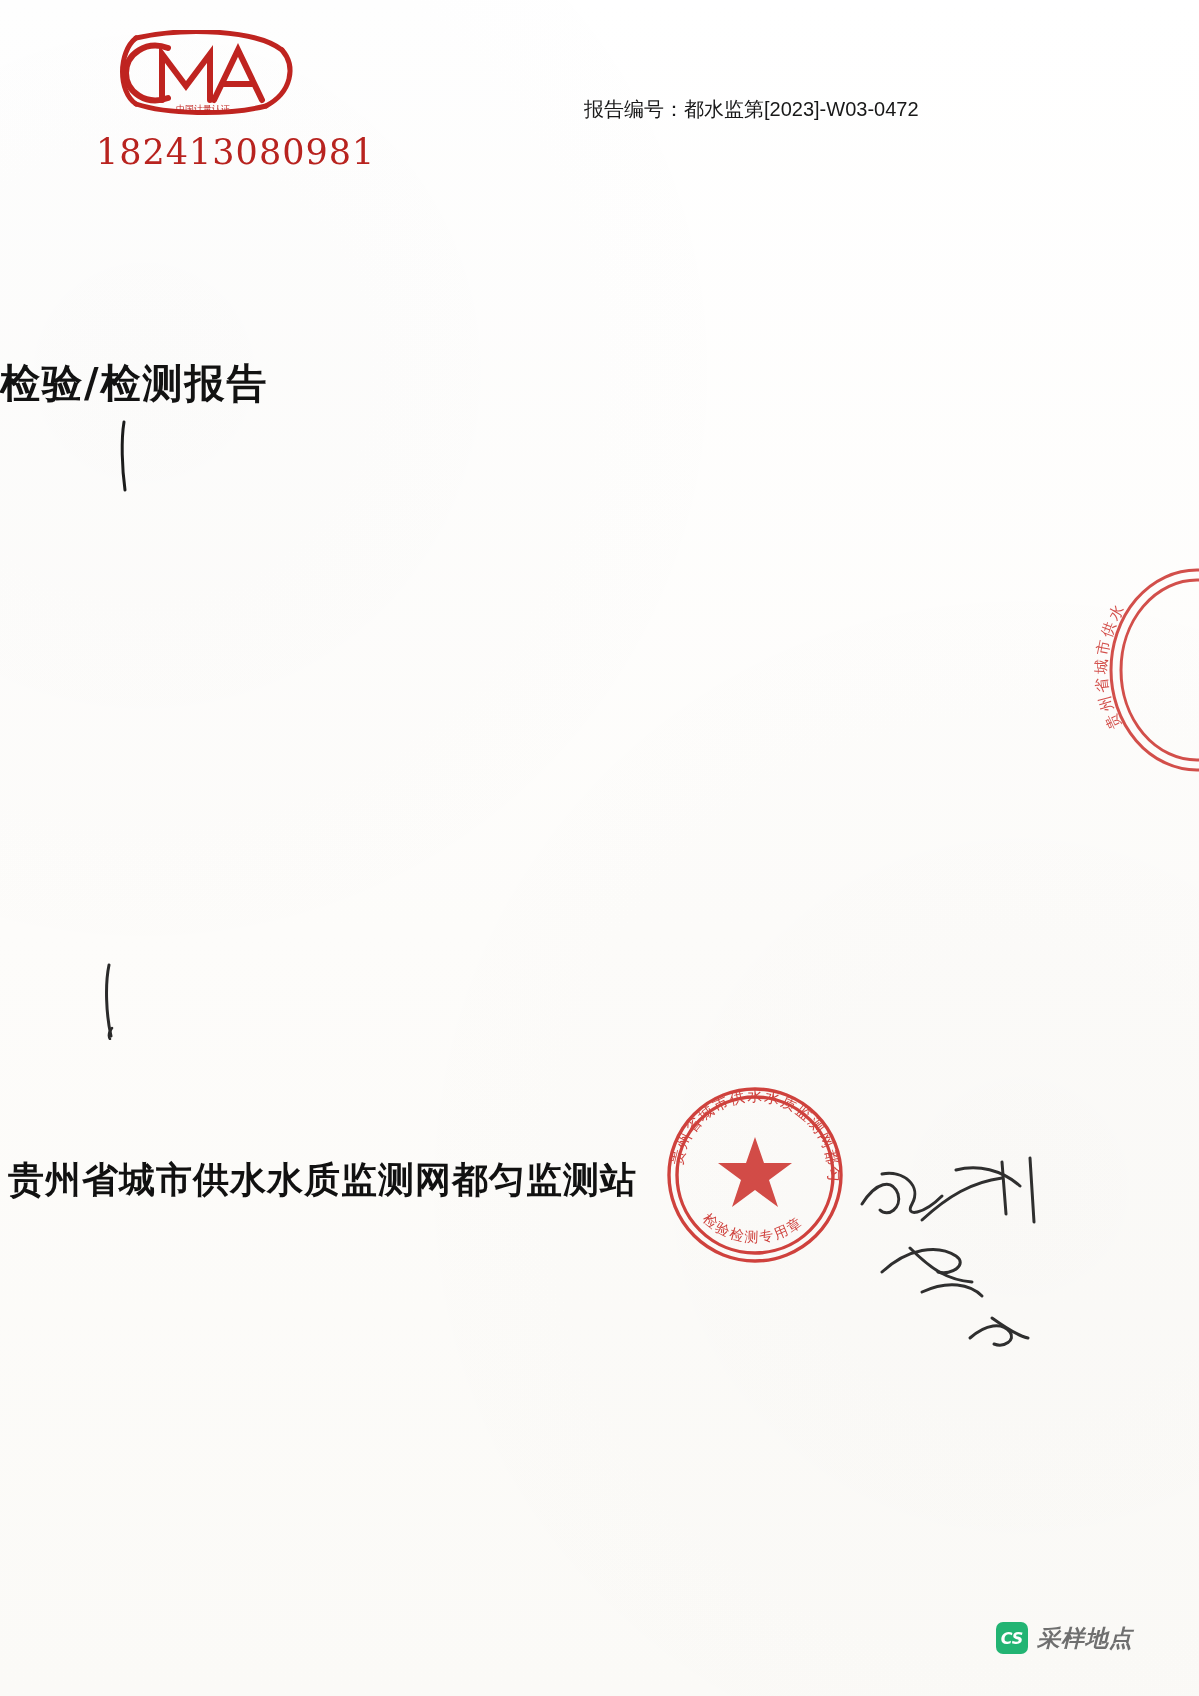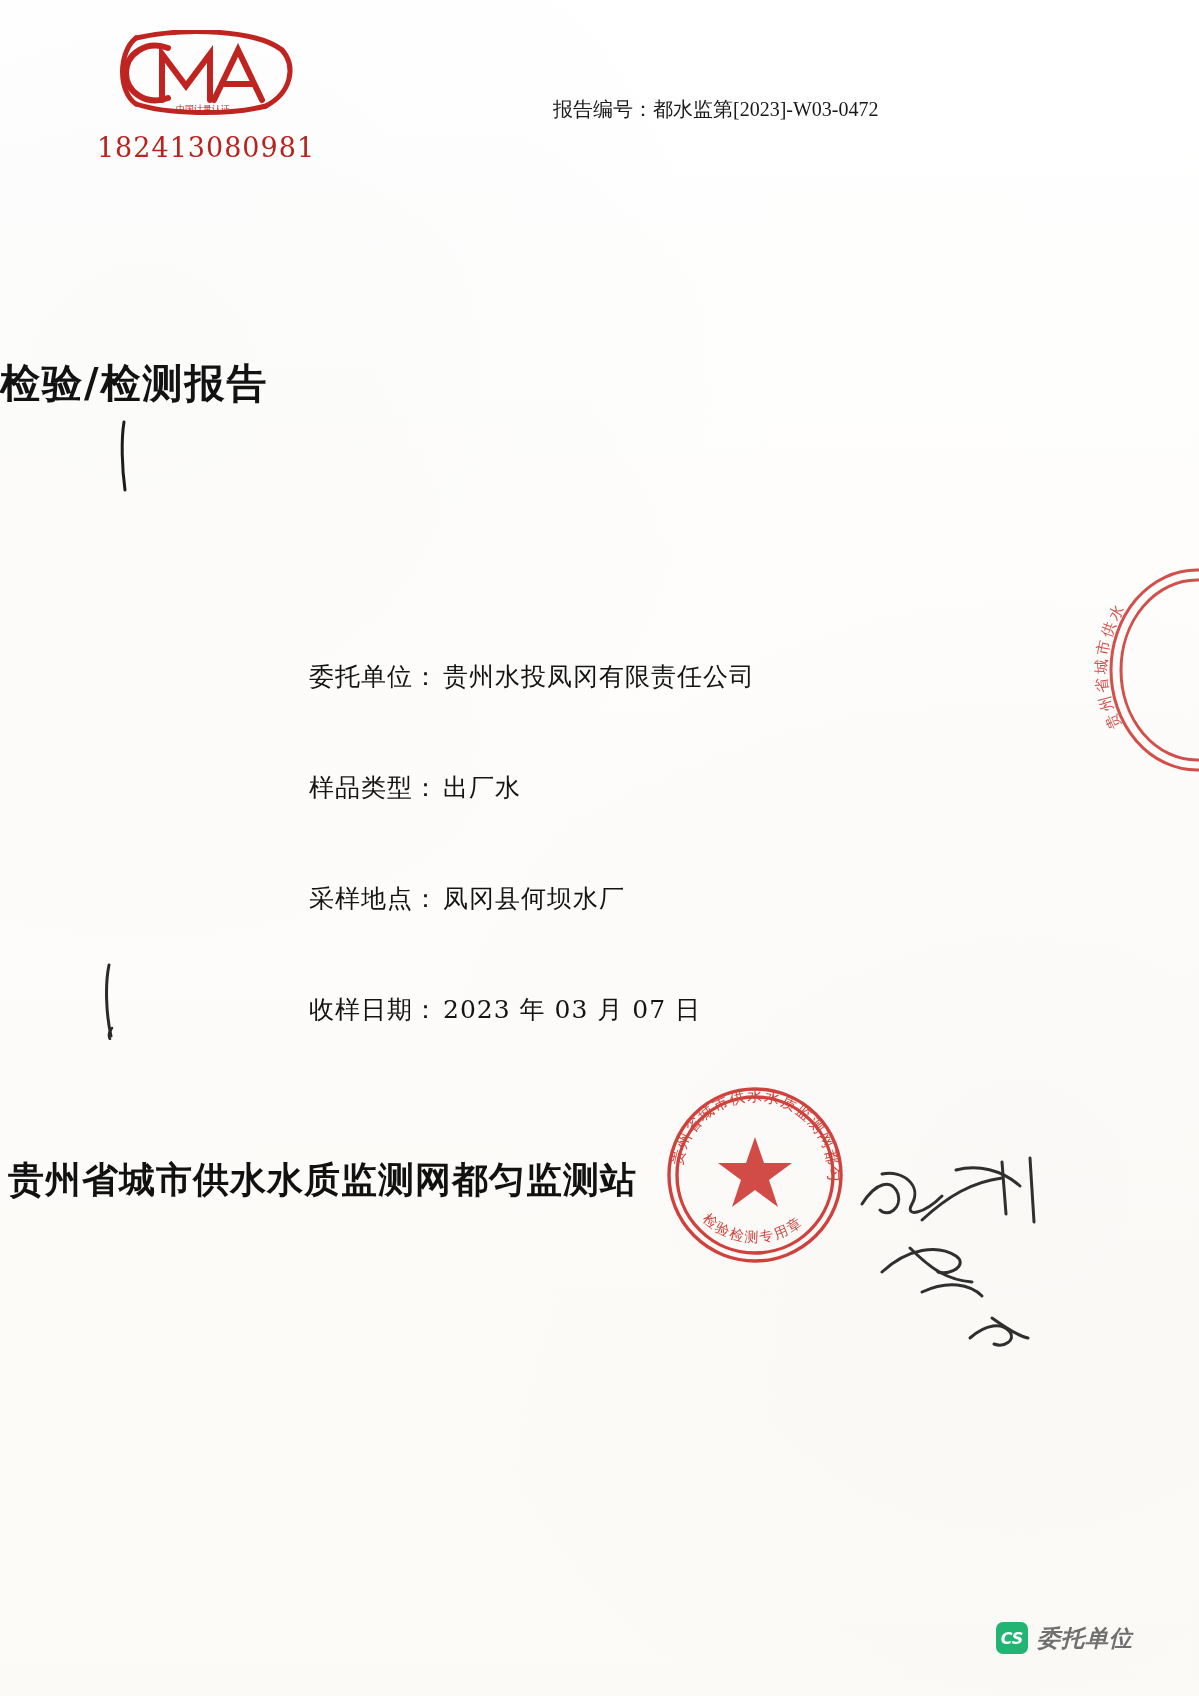--- a/index.html
+++ b/index.html
@@ -40,31 +40,31 @@
   .cma-logo {
     width: 200px;
     height: 86px;
     margin: 16px auto;
     position: relative;
   }
   .cma-logo svg { display: block; }
   .cma-number {
     margin-top: 6px;
     font-family: "DejaVu Serif", "Liberation Serif", serif;
-    font-size: 27px;
+    font-size: 35px;
     letter-spacing: 1px;
     color: #b8231f;
   }
 
   
   .report-no {
     position: absolute;
-    left: 553px;
+    left: 584px;
     top: 96px;
-    font-family: Liberation Serif, serif;
+    font-family: Liberation Sans, sans-serif;
     font-size: 20px;
     color: #181818;
     white-space: nowrap;
   }
 
   
   .doc-title {
     position: absolute;
     left: 0;
     right: 0;
@@ -212,38 +212,20 @@
         </g>
       </svg>
     </div>
     <div class="cma-number">182413080981</div>
   </div>
 
   <div class="report-no">报告编号：都水监第[2023]-W03-0472</div>
 
   <div class="doc-title">检验/检测报告</div>
 
-  <div class="fields">
-    <div class="field-row">
-      <span class="field-label">委托单位：</span>
-      <span class="field-value">贵州水投凤冈有限责任公司</span>
-    </div>
-    <div class="field-row">
-      <span class="field-label">样品类型：</span>
-      <span class="field-value">出厂水</span>
-    </div>
-    <div class="field-row">
-      <span class="field-label">采样地点：</span>
-      <span class="field-value">凤冈县何坝水厂</span>
-    </div>
-    <div class="field-row date">
-      <span class="field-label">收样日期：</span>
-      <span class="field-value">2023 年 03 月 07 日</span>
-    </div>
-  </div>
 
   <div class="org-line">贵州省城市供水水质监测网都匀监测站</div>
 
   <div class="stamp stamp-oval">
     <svg viewBox="0 0 150 210" width="150" height="210" aria-hidden="true">
       <g fill="none" stroke="#c8241f" stroke-width="3">
         <ellipse cx="110" cy="105" rx="86" ry="100"></ellipse>
         <ellipse cx="110" cy="105" rx="76" ry="90"></ellipse>
       </g>
       <path id="ovalArc" d="M 40 170 A 86 100 0 0 1 40 40" fill="none"></path>
@@ -297,16 +279,16 @@
   </div>
   <div class="pen-mark pen-mark-2">
     <svg viewBox="0 0 16 78" width="16" height="78" aria-hidden="true">
       <path d="M8 3 C4 22, 5 52, 10 74" fill="none" stroke="#2a2a2a" stroke-width="3" stroke-linecap="round"></path>
       <path d="M11 66 C8 70, 7 74, 9 77" fill="none" stroke="#2a2a2a" stroke-width="2.5" stroke-linecap="round"></path>
     </svg>
   </div>
 
   <div class="watermark">
     <div class="wm-badge">CS</div>
-    <div class="wm-text">委托单位</div>
+    <div class="wm-text">采样地点</div>
   </div>
 
 </div>
 
 </body></html>

